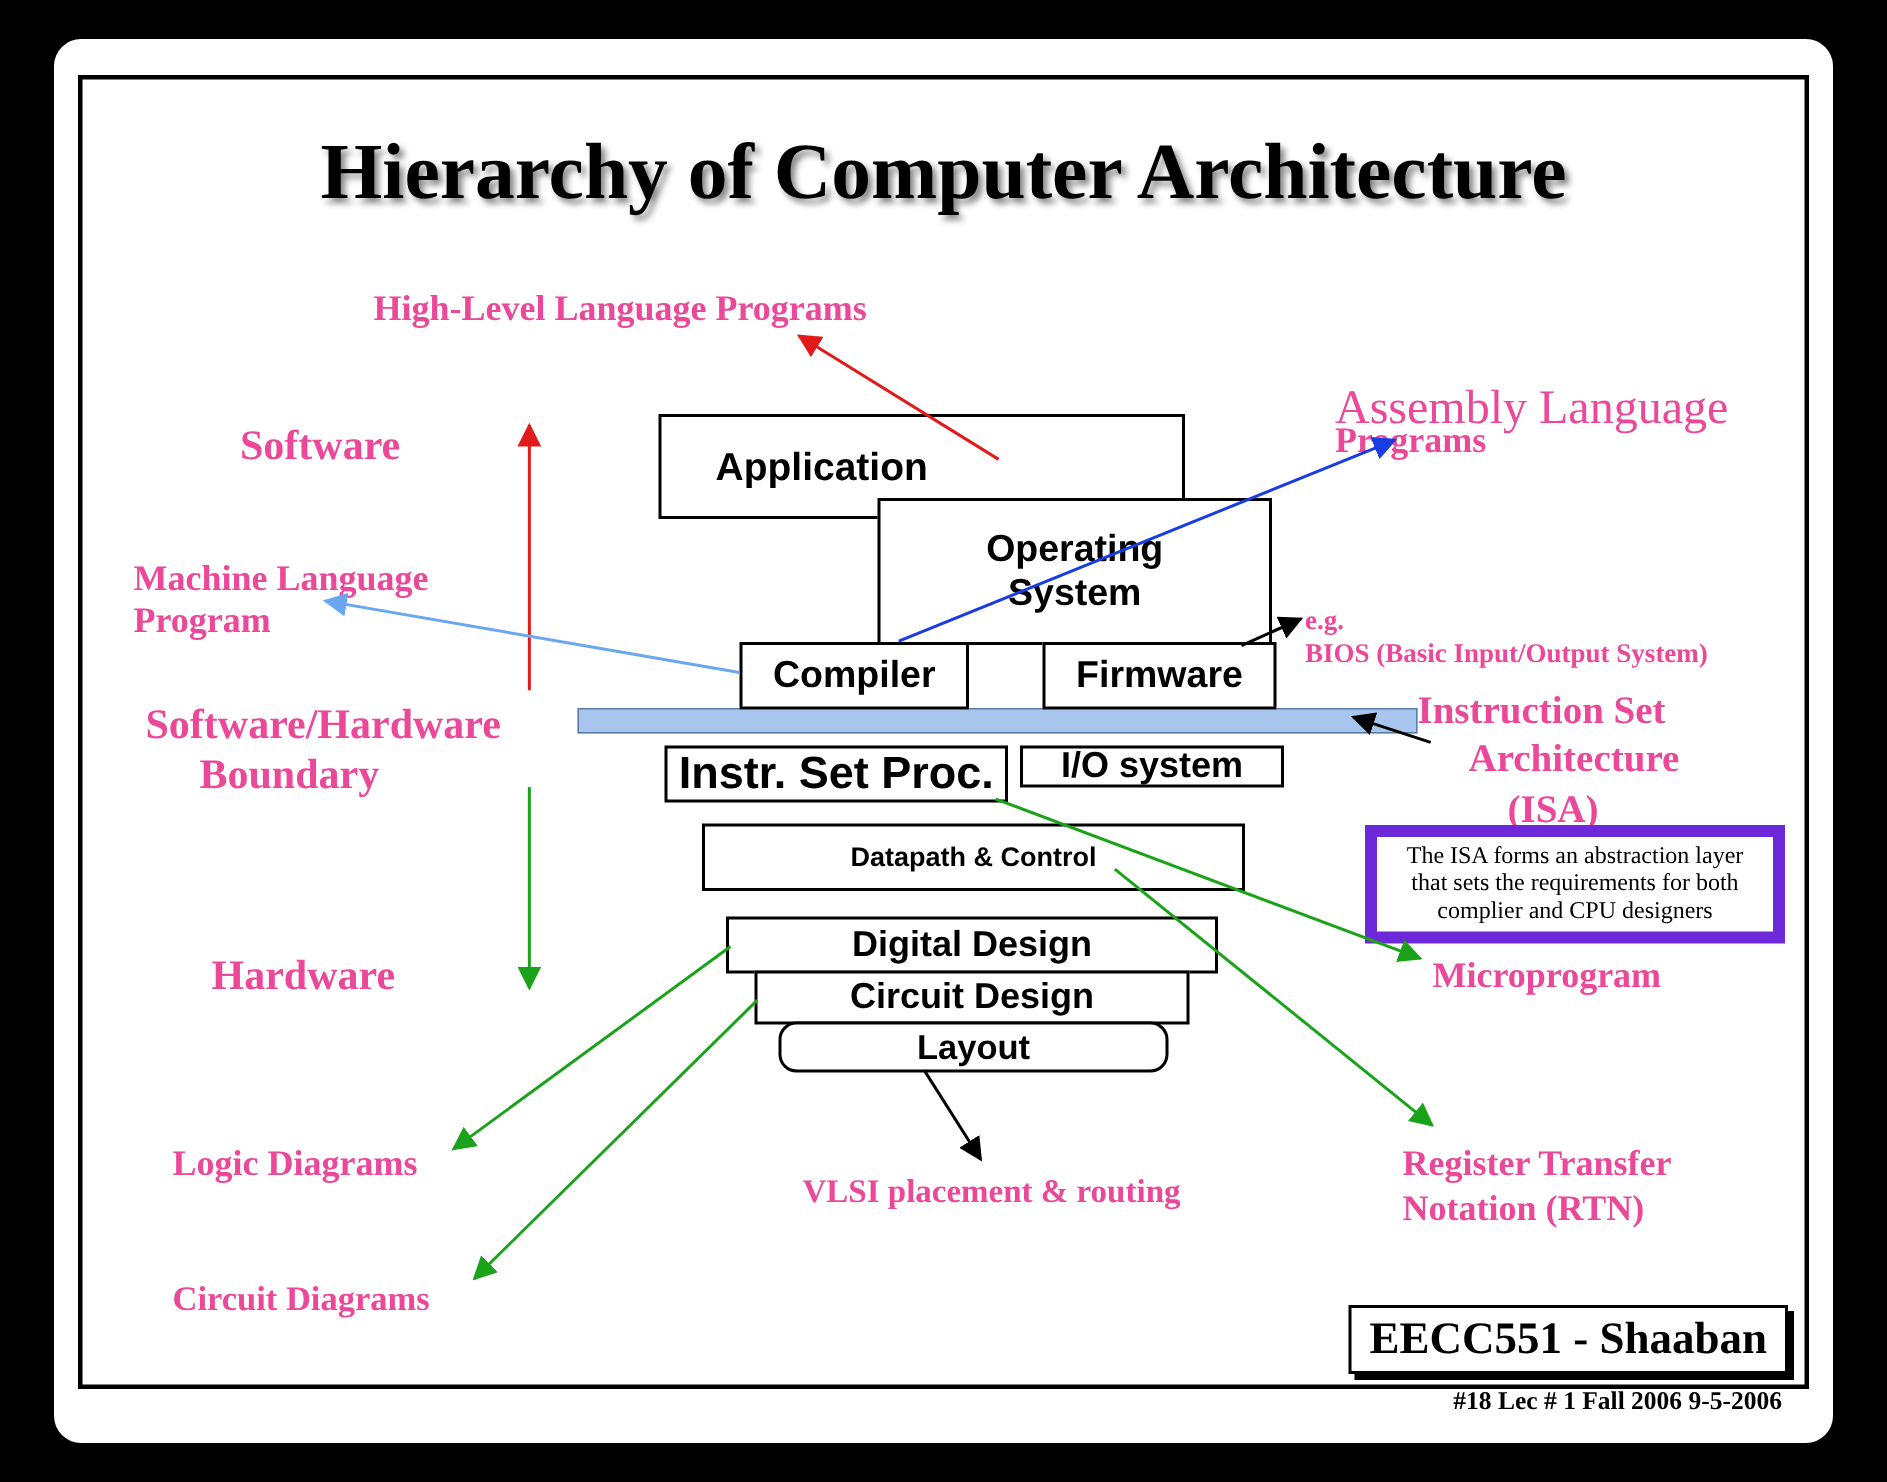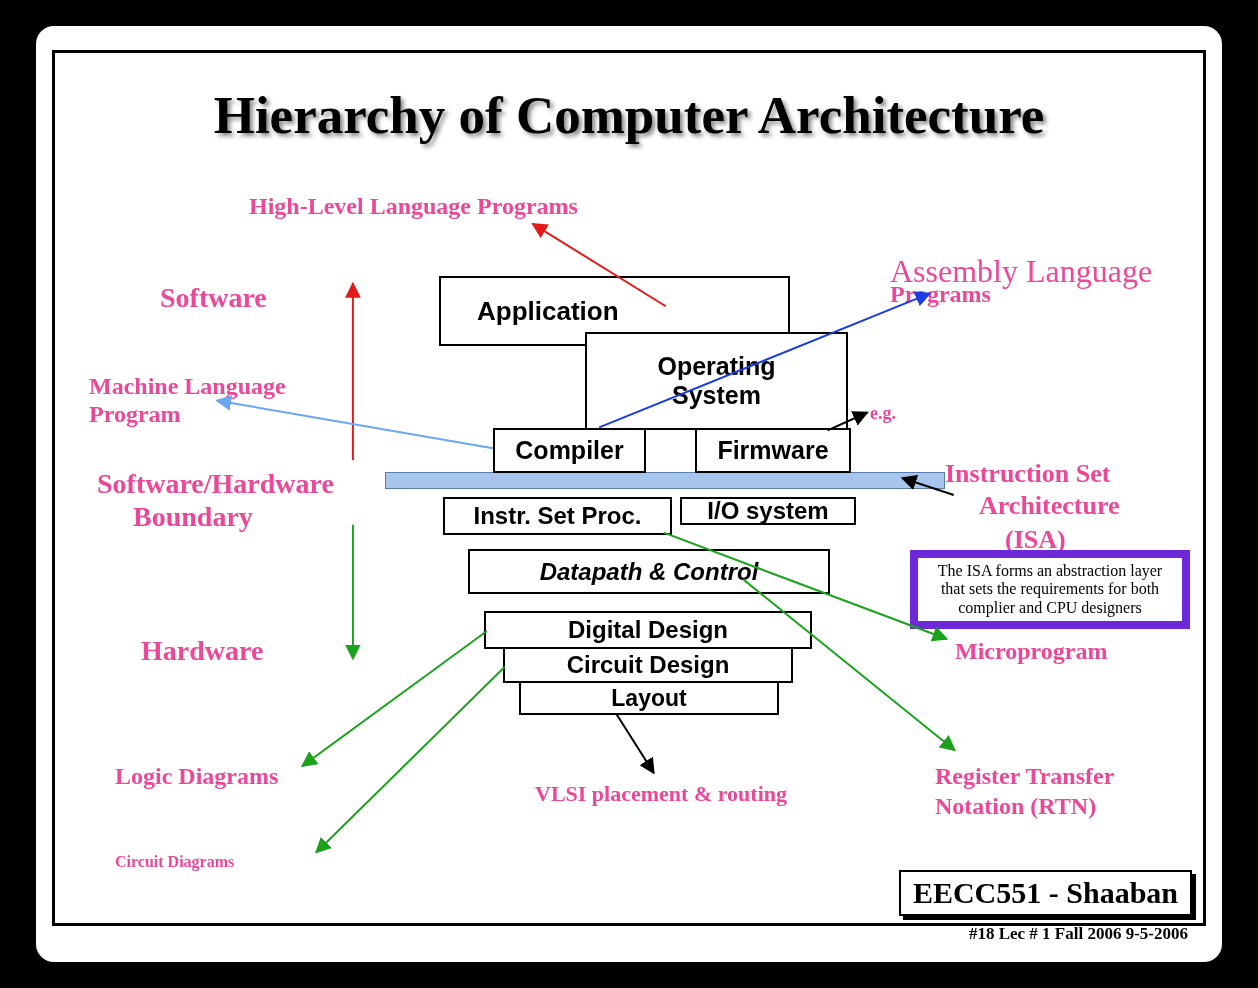--- a/index.html
+++ b/index.html
@@ -98,46 +98,47 @@
     <div class="title">Hierarchy of Computer Architecture</div>
 
     <div class="label" style="left:194px; top:140px; font-size:24px; font-weight:bold;">High-Level Language Programs</div>
     <div class="label" style="left:105px; top:229px; font-size:28px; font-weight:bold;">Software</div>
     <div class="label" style="left:34px; top:320px; font-size:24px; font-weight:bold;">Machine Language</div>
     <div class="label" style="left:34px; top:348px; font-size:24px; font-weight:bold;">Program</div>
     <div class="label" style="left:42px; top:415px; font-size:28px; font-weight:bold;">Software/Hardware</div>
     <div class="label" style="left:78px; top:448px; font-size:28px; font-weight:bold;">Boundary</div>
     <div class="label" style="left:86px; top:582px; font-size:28px; font-weight:bold;">Hardware</div>
     <div class="label" style="left:60px; top:710px; font-size:24px; font-weight:bold;">Logic Diagrams</div>
-    <div class="label" style="left:60px; top:800px; font-size:16px; font-weight:bold;">Circuit Diagrams</div>
+    <div class="label" style="left:60px; top:800px; font-size:23px; font-weight:bold;">Circuit Diagrams</div>
     <div class="label" style="left:480px; top:728px; font-size:22px; font-weight:bold;">VLSI placement &amp; routing</div>
 
     <div class="label" style="left:835px; top:200px; font-size:32px; font-weight:normal;">Assembly Language</div>
     <div class="label" style="left:835px; top:228px; font-size:24px; font-weight:bold;">Programs</div>
     <div class="label" style="left:815px; top:350px; font-size:18px; font-weight:bold;">e.g.</div>
+    <div class="label" style="left:815px; top:372px; font-size:18px; font-weight:bold;">BIOS (Basic Input/Output System)</div>
     <div class="label" style="left:890px; top:406px; font-size:26px; font-weight:bold;">Instruction Set</div>
     <div class="label" style="left:900px; top:438px; font-size:26px; font-weight:bold;margin-left:24px;">Architecture</div>
     <div class="label" style="left:950px; top:472px; font-size:26px; font-weight:bold;">(ISA)</div>
     <div class="label" style="left:900px; top:585px; font-size:24px; font-weight:bold;">Microprogram</div>
     <div class="label" style="left:880px; top:710px; font-size:24px; font-weight:bold;">Register Transfer</div>
     <div class="label" style="left:880px; top:740px; font-size:24px; font-weight:bold;">Notation (RTN)</div>
 
     <div class="isa-bar" style="left:330px; top:419px; width:560px; height:17px;"></div>
 
     <div class="box" style="left:384px; top:223px; width:351px; height:70px; font-size:26px; justify-content:flex-start; padding-left:36px;">Application</div>
     <div class="box" style="left:530px; top:279px; width:263px; height:98px; font-size:25px; white-space:pre-line; line-height:1.15;">Operating
 System</div>
     <div class="box" style="left:438px; top:375px; width:153px; height:45px; font-size:25px;">Compiler</div>
     <div class="box" style="left:608px; top:375px; width:156px; height:45px; font-size:25px;margin-left:32px;">Firmware</div>
-    <div class="box" style="left:388px; top:444px; width:229px; height:38px; font-size:24px;">Instr. Set Proc.</div>
+    <div class="box" style="left:388px; top:444px; width:229px; height:38px; font-size:30px;">Instr. Set Proc.</div>
     <div class="box" style="left:625px; top:444px; width:176px; height:28px; font-size:24px;">I/O system</div>
-    <div class="box" style="left:413px; top:496px; width:362px; height:45px; font-size:24px;font-style:italic;">Datapath &amp; Control</div>
+    <div class="box" style="left:413px; top:496px; width:362px; height:45px; font-size:18px;">Datapath &amp; Control</div>
     <div class="box" style="left:429px; top:558px; width:328px; height:38px; font-size:24px;">Digital Design</div>
     <div class="box" style="left:448px; top:594px; width:290px; height:36px; font-size:24px;">Circuit Design</div>
-    <div class="box" style="left:464px; top:628px; width:260px; height:34px; font-size:23px;">Layout</div>
+    <div class="box" style="left:464px; top:628px; width:260px; height:34px; font-size:23px;border-radius:12px;">Layout</div>
 
     <div class="note-box" style="left:855px; top:497px; width:280px; white-space:pre-line;">The ISA forms an abstraction layer
 that sets the requirements for both
 complier and CPU designers</div>
 
     <svg class="arrows" viewBox="0 0 1150 876">
       <defs>
         <marker id="ah-red" viewBox="0 0 10 10" refX="9" refY="5" markerWidth="8" markerHeight="8" orient="auto">
           <path d="M0,0 L10,5 L0,10 z" fill="#e31a1a"></path>
         </marker>

